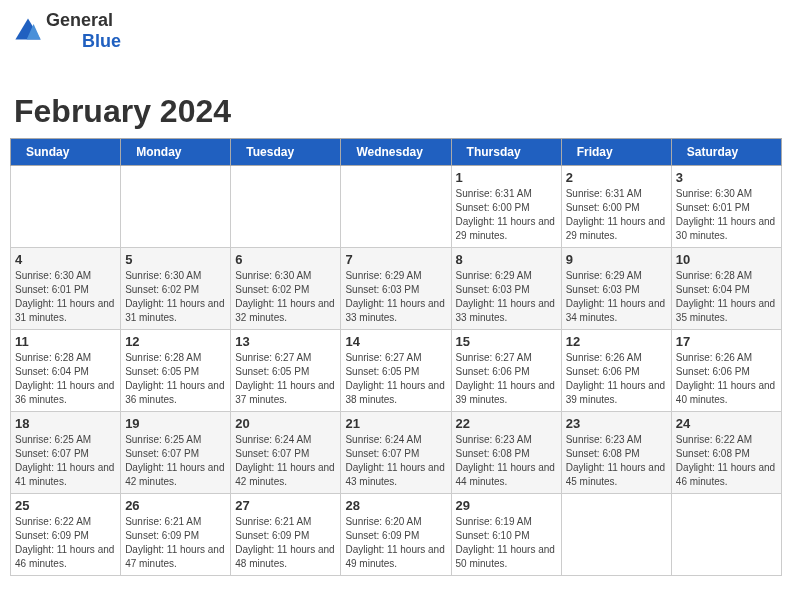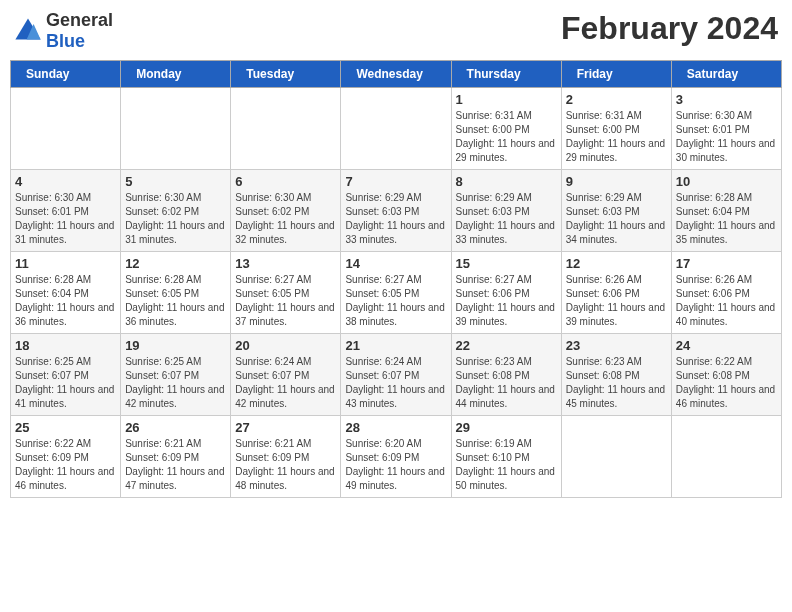--- a/index.html
+++ b/index.html
@@ -9,47 +9,50 @@
       width: 792px;
       min-height: 612px;
       padding: 10px;
     }
     .header-section {
       display: flex;
       justify-content: space-between;
       align-items: flex-start;
       margin-bottom: 8px;
       padding: 0 4px;
+      flex-direction: column;
     }
     .logo {
       display: flex;
       align-items: center;
       gap: 4px;
     }
     .logo-text-general {
       font-size: 18px;
       font-weight: bold;
       color: #333;
     }
     .logo-text-blue {
       font-size: 18px;
       font-weight: bold;
       color: #2060c0;
+      margin-left: 36px;
     }
     .logo-icon {
       width: 28px;
       height: 28px;
     }
     .title-section {
       text-align: right;
     }
     .month-title {
       font-size: 32px;
       font-weight: bold;
       color: #333;
+      margin-top: 41px;
     }
     .location-title {
       font-size: 16px;
       color: #555;
     }
     .calendar {
       width: 100%;
       border-collapse: collapse;
       font-size: 11px;
     }

